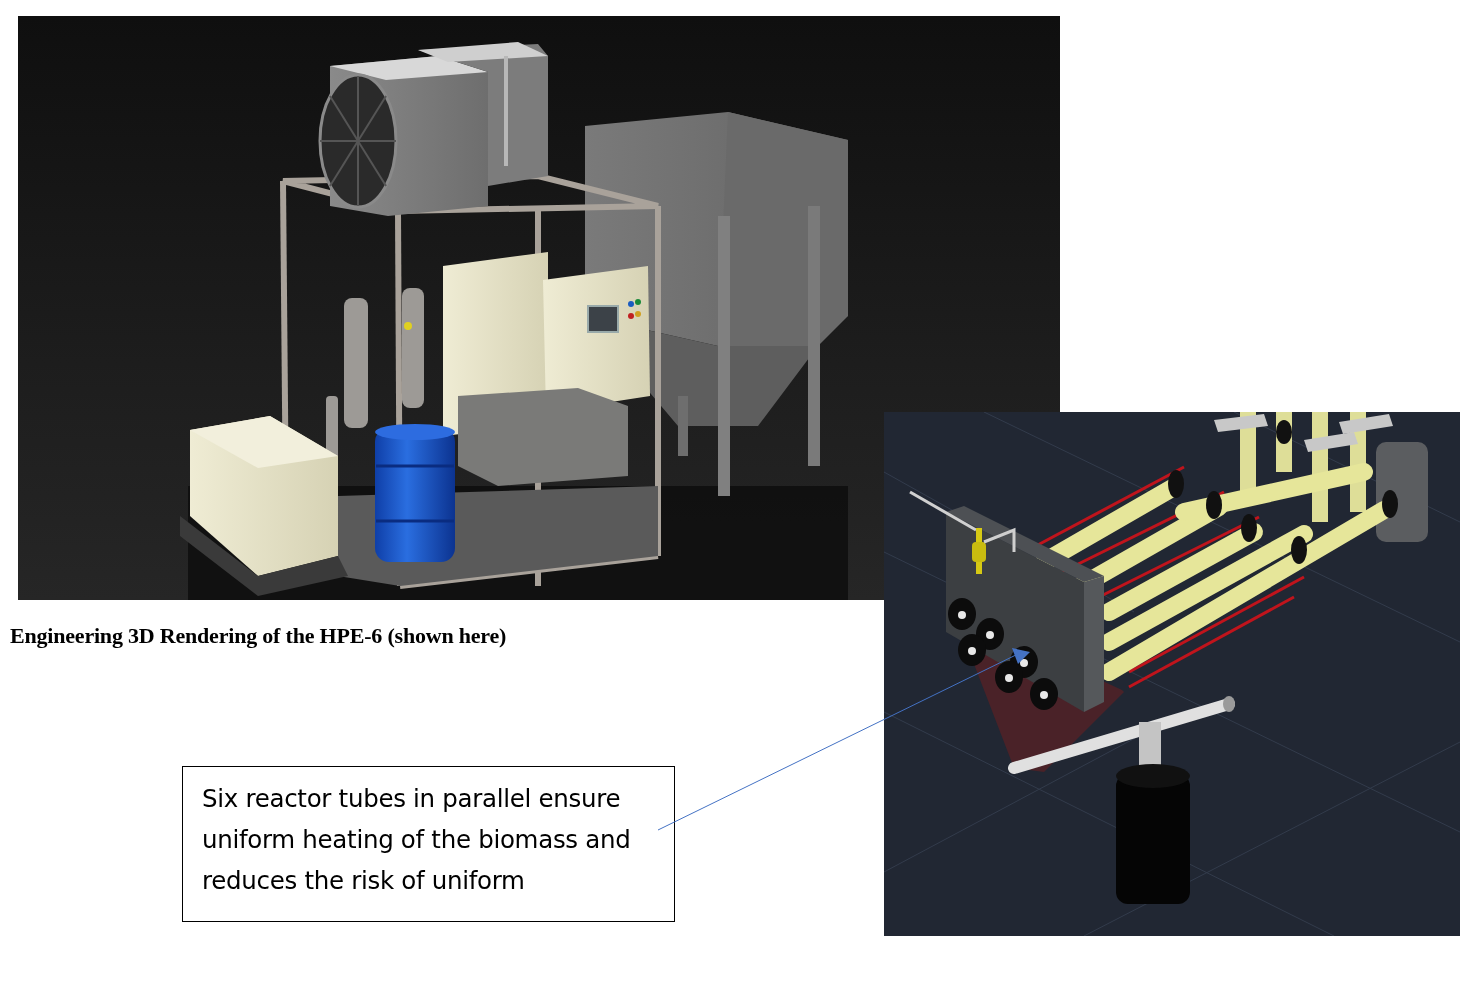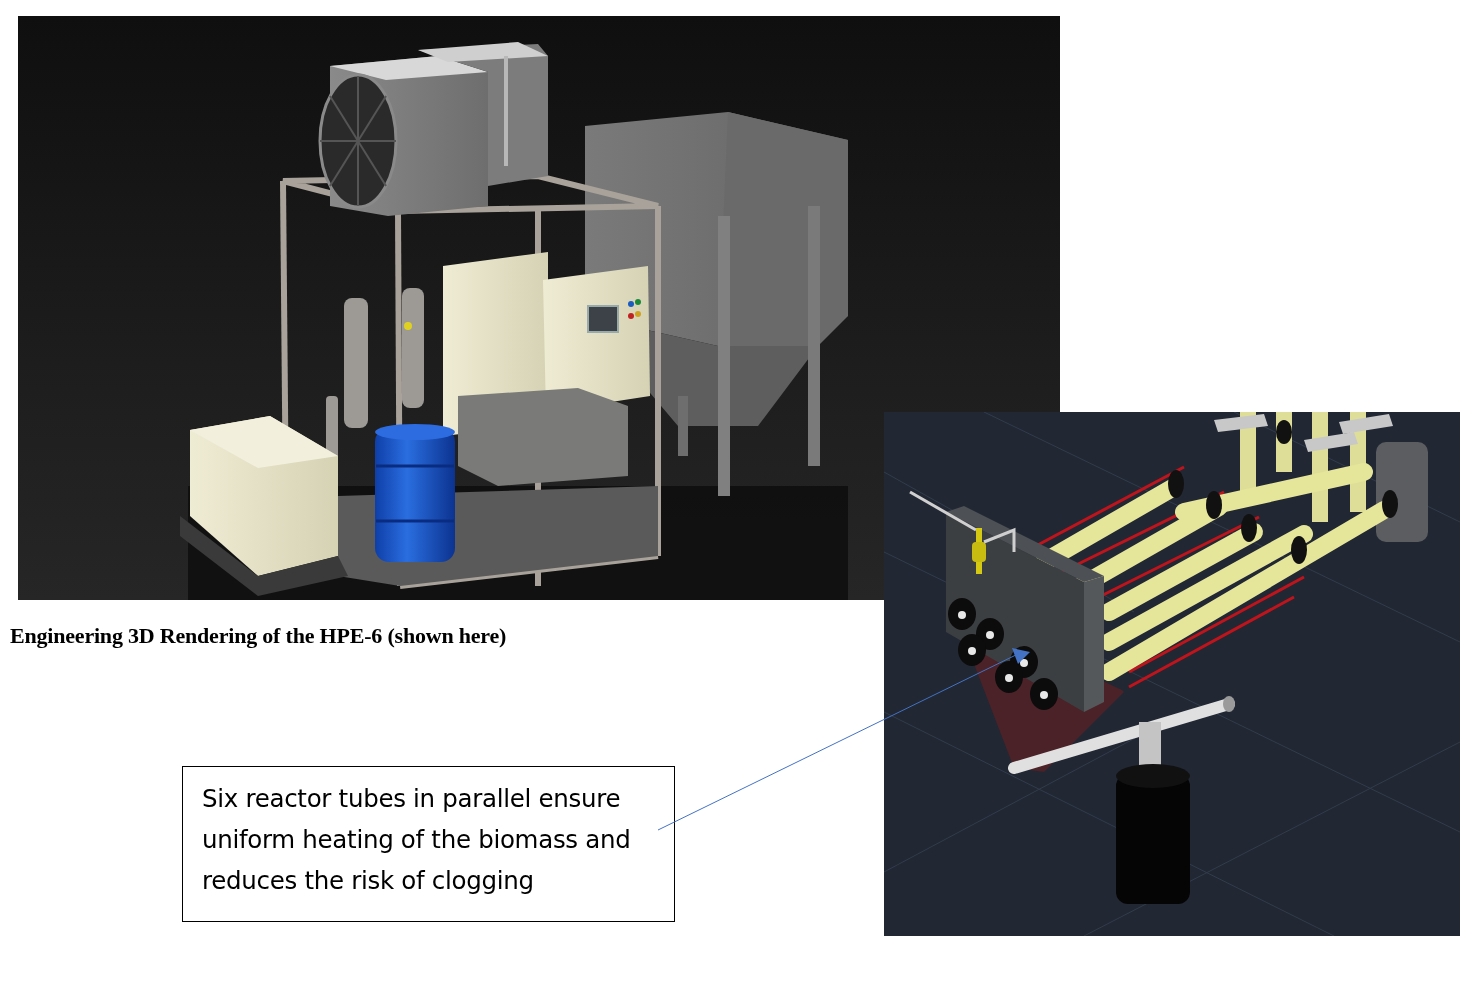--- a/index.html
+++ b/index.html
@@ -214,19 +214,19 @@
     </g>
 
     <polygon points="128,236 146,240 134,252" fill="#4472c4"></polygon>
   </svg>
 </div>
 
 <div class="callout-box">
   <div class="callout-text">
     <div>Six reactor tubes in parallel ensure</div>
     <div>uniform heating of the biomass and</div>
-    <div>reduces the risk of clogging</div>
+    <div>reduces the risk of uniform</div>
   </div>
 </div>
 
 <svg class="leader" width="1474" height="994">
   <line x1="658" y1="830" x2="1022" y2="652" stroke="#4472c4" stroke-width="1"></line>
 </svg>
 
 </body></html>

